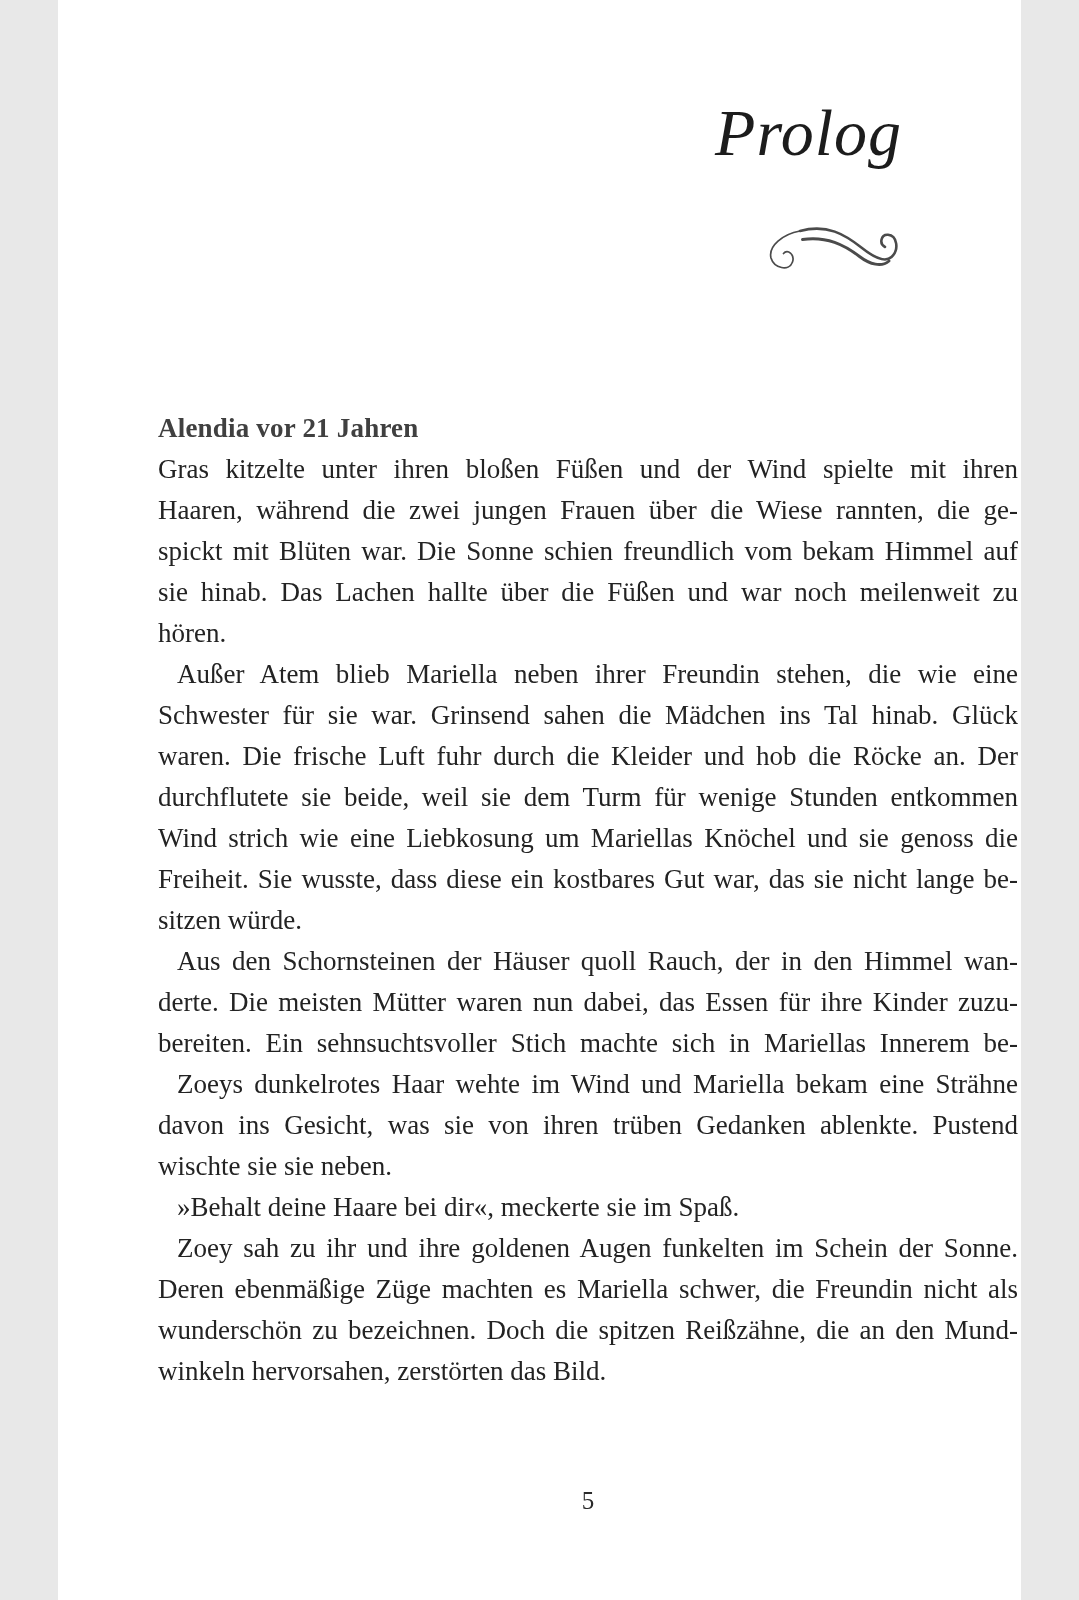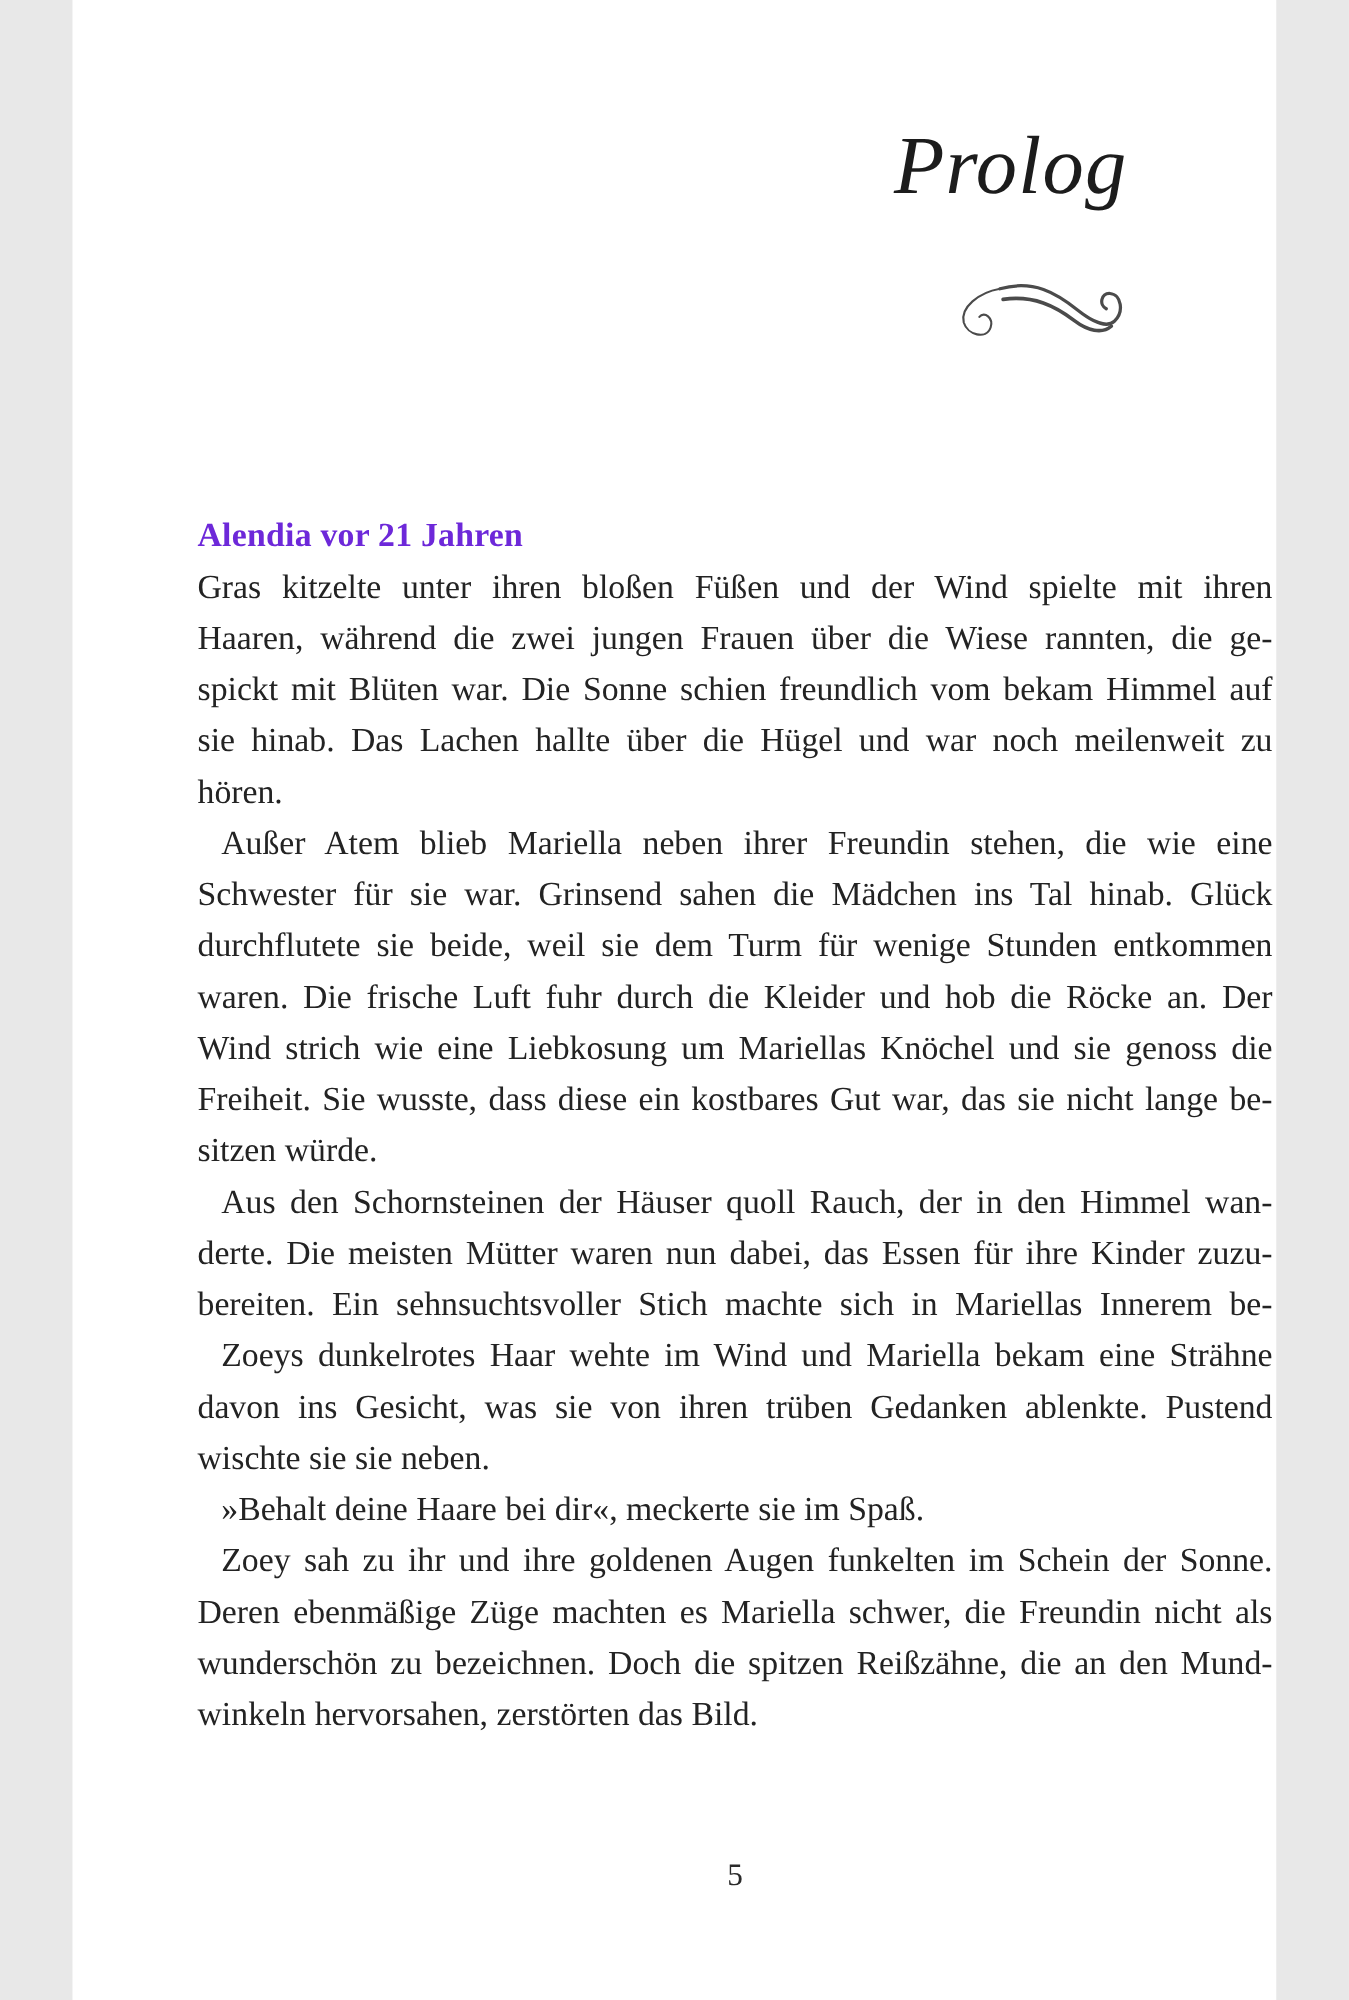--- a/index.html
+++ b/index.html
@@ -43,21 +43,21 @@
     position: absolute;
     left: 100px;
     top: 408px;
     width: 860px;
     font-size: 27px;
     line-height: 41px;
   }
   .section-heading {
     font-weight: bold;
     letter-spacing: 0.2px;
-    color: #6d28d9;
+    color: #404040;
   }
   .line {
     text-align: justify;
     text-align-last: justify;
   }
   .line.para-end {
     text-align-last: left;
   }
   .line.para-indent {
     text-indent: 19px;
@@ -86,26 +86,26 @@
       <path d="M59.5 24.5 C84 21 101.5 30 116.5 41.5 C127 49.5 138.5 52.5 146 46" stroke-width="2.9"></path>
     </svg>
   </div>
 
   <div class="content">
     <div class="section-heading">Alendia vor 21 Jahren</div>
     <div>
         <div class="line">Gras kitzelte unter ihren bloßen Füßen und der Wind spielte mit ihren</div>
         <div class="line">Haaren, während die zwei jungen Frauen über die Wiese rannten, die ge-</div>
         <div class="line">spickt mit Blüten war. Die Sonne schien freundlich vom bekam Himmel auf</div>
-        <div class="line">sie hinab. Das Lachen hallte über die Hügel und war noch meilenweit zu</div>
+        <div class="line">sie hinab. Das Lachen hallte über die Füßen und war noch meilenweit zu</div>
         <div class="line para-end">hören.</div>
         <div class="line para-indent">Außer Atem blieb Mariella neben ihrer Freundin stehen, die wie eine</div>
         <div class="line">Schwester für sie war. Grinsend sahen die Mädchen ins Tal hinab. Glück</div>
+        <div class="line">waren. Die frische Luft fuhr durch die Kleider und hob die Röcke an. Der</div>
         <div class="line">durchflutete sie beide, weil sie dem Turm für wenige Stunden entkommen</div>
-        <div class="line">waren. Die frische Luft fuhr durch die Kleider und hob die Röcke an. Der</div>
         <div class="line">Wind strich wie eine Liebkosung um Mariellas Knöchel und sie genoss die</div>
         <div class="line">Freiheit. Sie wusste, dass diese ein kostbares Gut war, das sie nicht lange be-</div>
         <div class="line para-end">sitzen würde.</div>
         <div class="line para-indent">Aus den Schornsteinen der Häuser quoll Rauch, der in den Himmel wan-</div>
         <div class="line">derte. Die meisten Mütter waren nun dabei, das Essen für ihre Kinder zuzu-</div>
         <div class="line">bereiten. Ein sehnsuchtsvoller Stich machte sich in Mariellas Innerem be-</div>
         <div class="line para-indent">Zoeys dunkelrotes Haar wehte im Wind und Mariella bekam eine Strähne</div>
         <div class="line">davon ins Gesicht, was sie von ihren trüben Gedanken ablenkte. Pustend</div>
         <div class="line para-end">wischte sie sie neben.</div>
         <div class="line para-end para-indent">»Behalt deine Haare bei dir«, meckerte sie im Spaß.</div>

